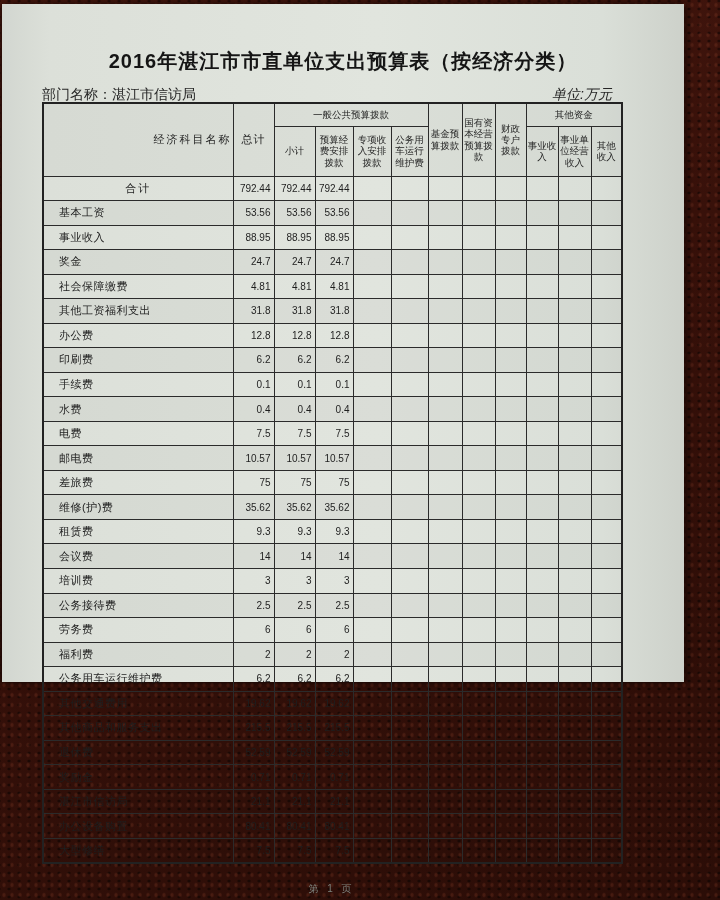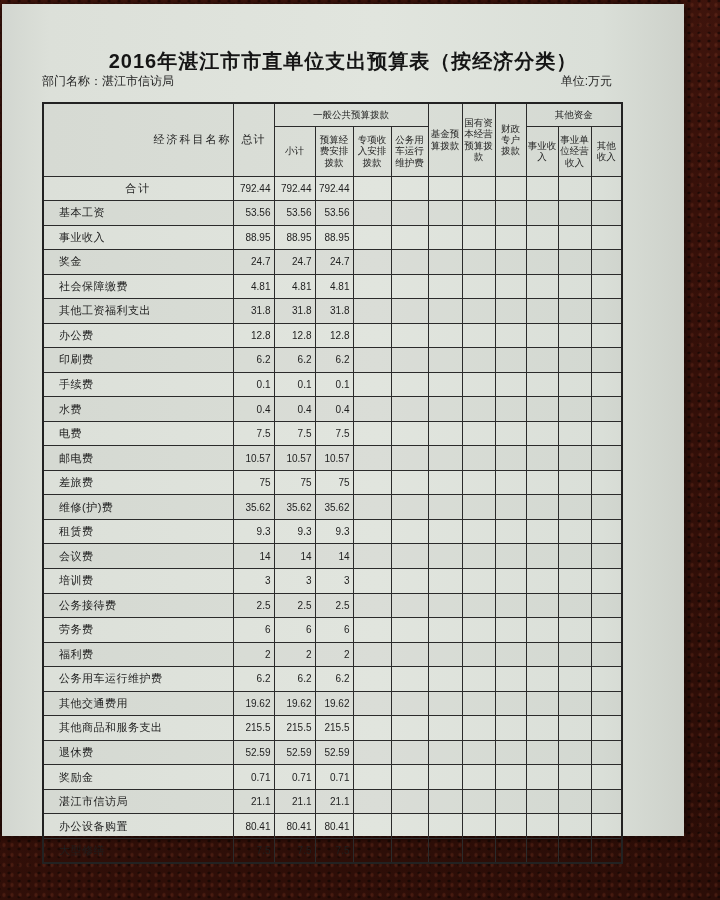--- a/index.html
+++ b/index.html
@@ -5,36 +5,36 @@
   html,body{margin:0;padding:0;}
   body{
     width:720px;height:900px;overflow:hidden;position:relative;
     font-family:"Liberation Sans",sans-serif;
     background:
       radial-gradient(rgba(160,75,48,0.22) 1px, transparent 2.2px) 0 0/8px 10px,
       radial-gradient(rgba(0,0,0,0.45) 1px, transparent 2.2px) 4px 5px/10px 8px,
       linear-gradient(160deg,#46170e 0%,#38110a 40%,#2b0d07 100%);
   }
   .paper{
-    position:absolute;left:2px;top:4px;width:682px;height:832px;
+    position:absolute;left:2px;top:4px;width:682px;height:678px;
     background:linear-gradient(90deg,#d2d6d0 0%,#dce0d9 7%,#e1e5de 55%,#dadfd8 88%,#cdd1ca 100%);
     box-shadow:3px 0 8px rgba(0,0,0,0.55), -2px 0 4px rgba(0,0,0,0.35);
     color:#1e1e1e;
   }
   .title{
     position:absolute;top:44px;left:0;width:100%;margin:0;
     text-align:center;font-size:20px;font-weight:bold;letter-spacing:1px;
     color:#151515;
   }
   .meta{
-    position:absolute;top:69px;left:40px;right:72px;height:16px;
-    font-size:12px;color:#262626;
+    position:absolute;top:82px;left:40px;right:72px;height:16px;
+    font-size:14px;color:#262626;
   }
   .meta .dept{float:left;}
-  .meta .unit{float:right;}
+  .meta .unit{float:right;font-style:italic;}
   table{
     position:absolute;left:40px;top:98px;width:579px;
     border-collapse:collapse;table-layout:fixed;
     font-family:"Liberation Sans",sans-serif;
   }
   th,td{
     border:1px solid #2b2b2b;
     padding:0;overflow:hidden;
     color:#1e1e1e;
   }
@@ -501,14 +501,15 @@
           <td class="value-cell"></td>
           <td class="value-cell"></td>
           <td class="value-cell"></td>
           <td class="value-cell"></td>
           <td class="value-cell"></td>
           <td class="value-cell"></td>
         </tr>
       </tbody>
   </table>
 
+  <div class="footer">第 1 页</div>
 
 </div>
 
 </body></html>

